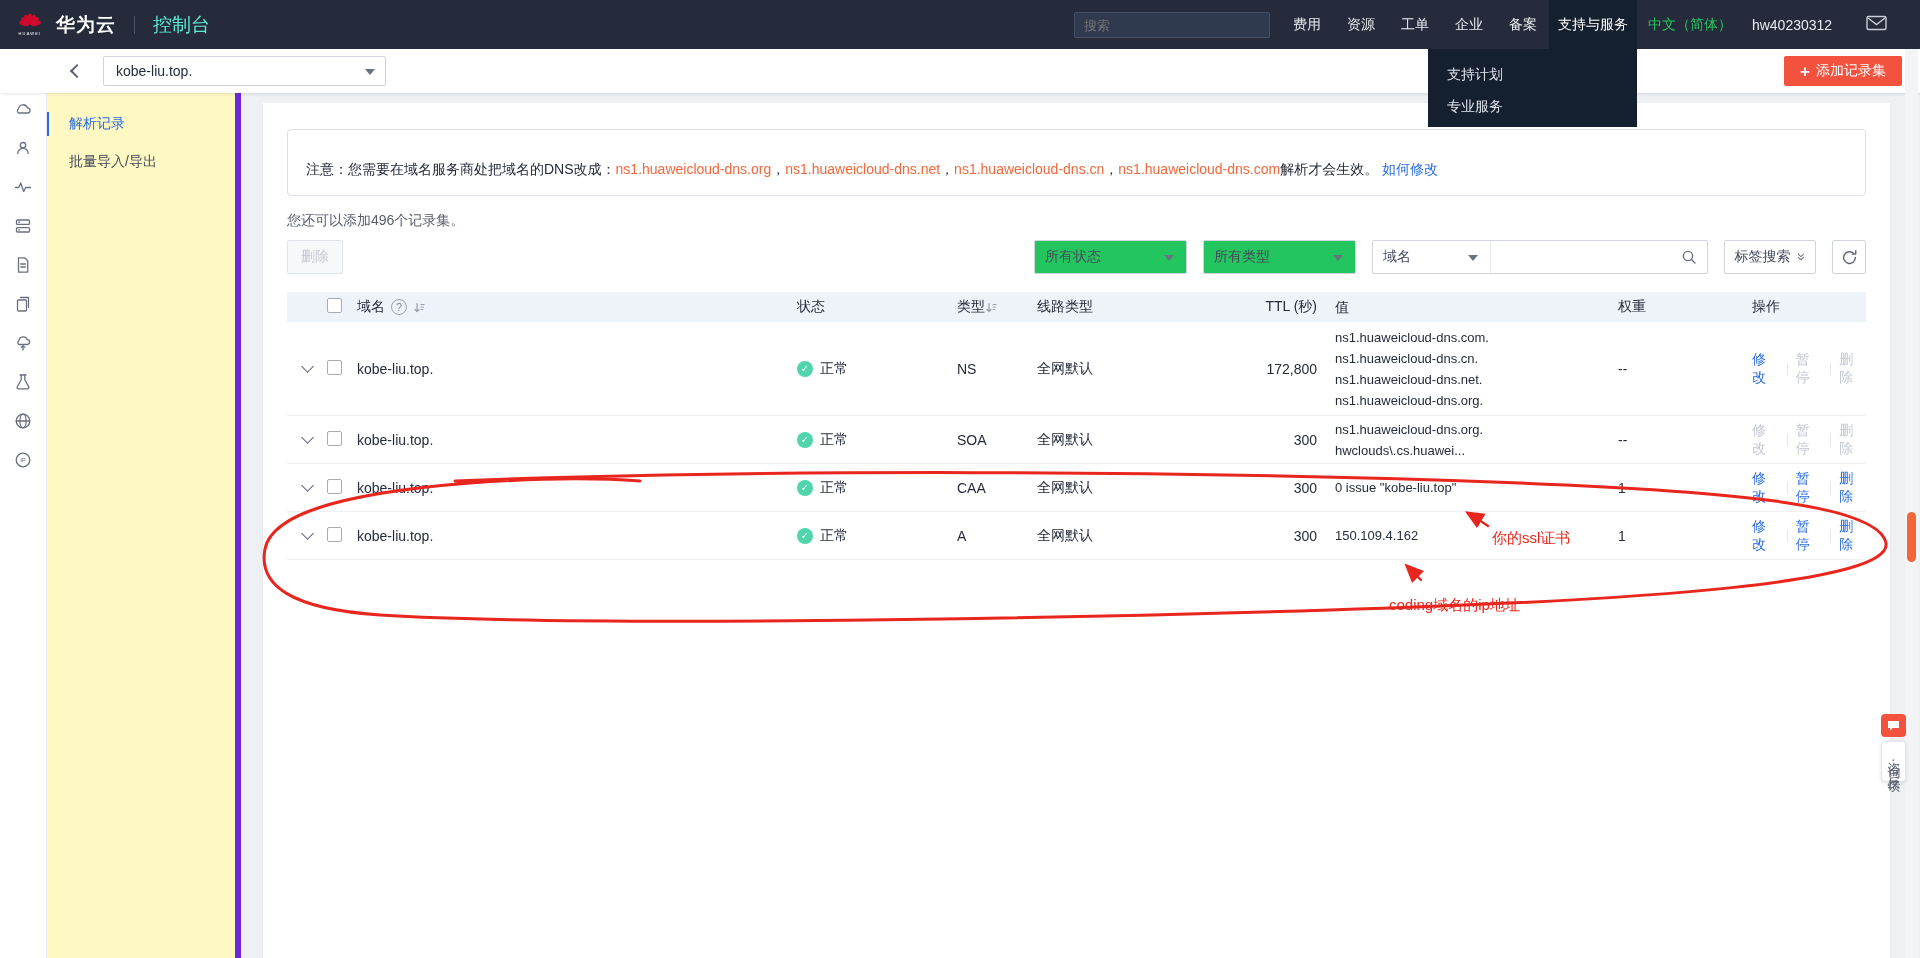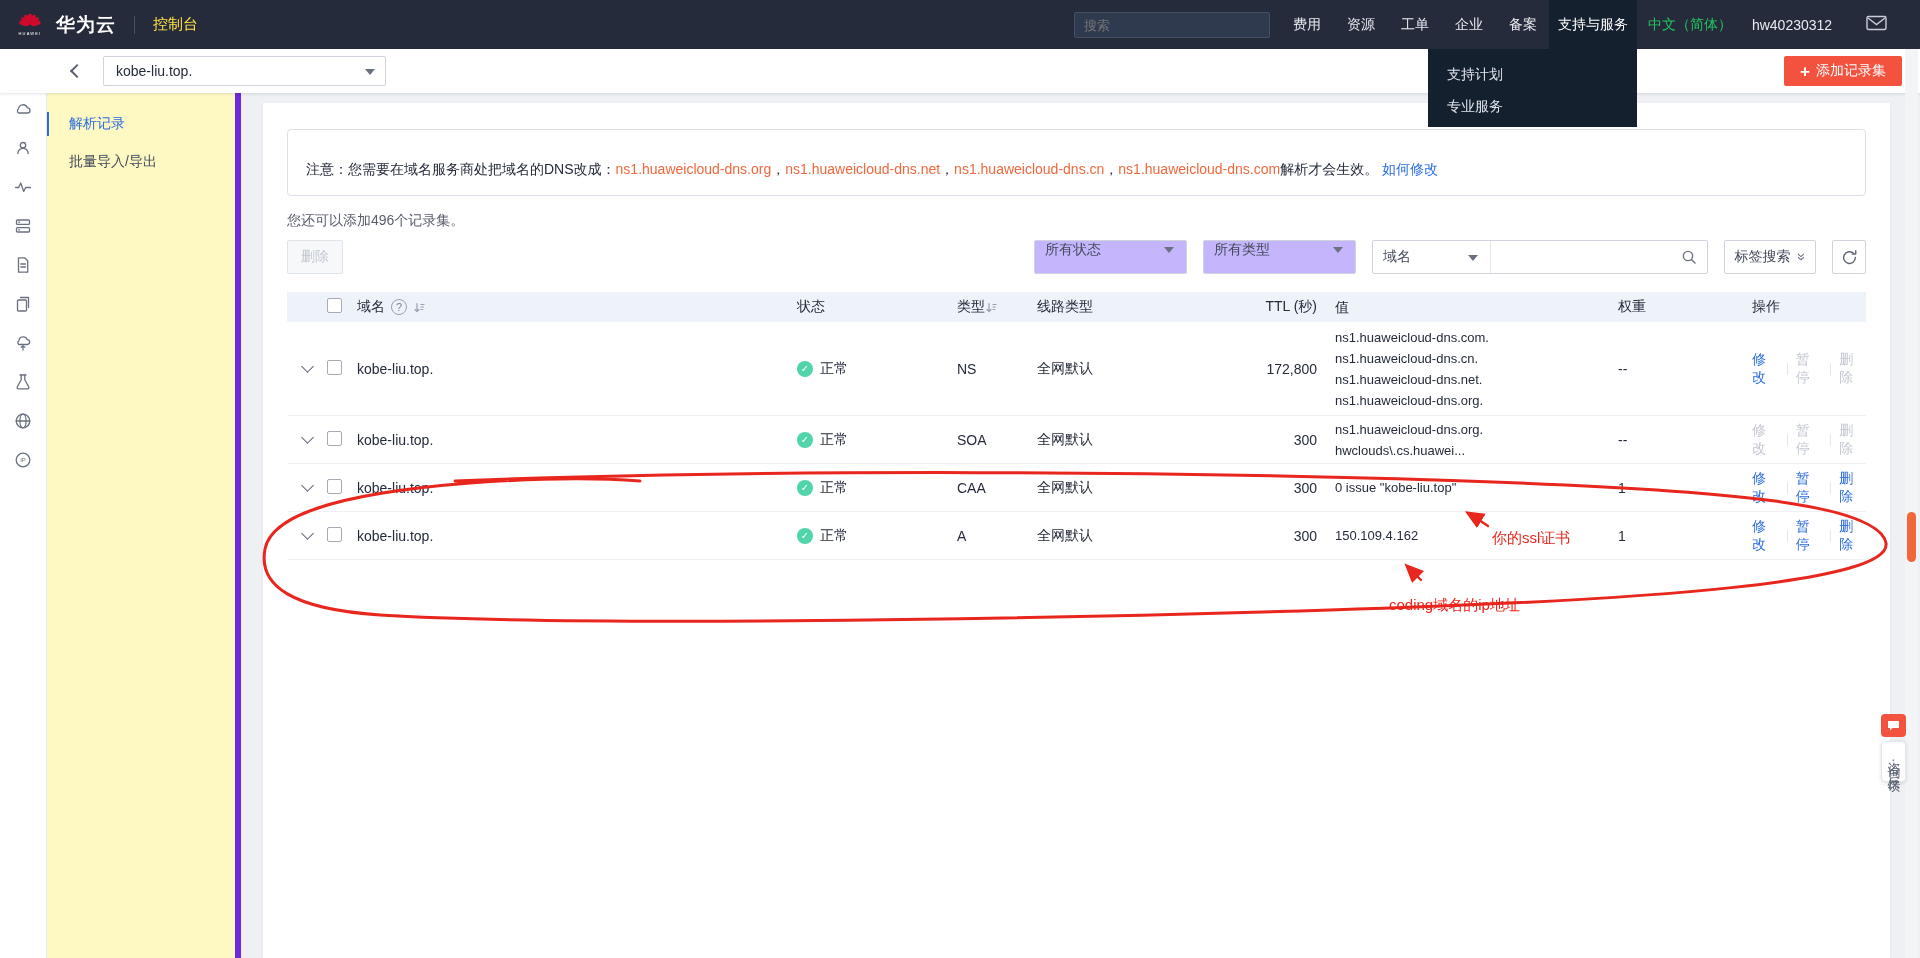--- a/index.html
+++ b/index.html
@@ -8,21 +8,21 @@
     font-family: "Liberation Sans", "DejaVu Sans", sans-serif;
     background:#eef0f3; color:#252b3a; overflow:hidden; position:relative;
     font-size:14px;
   }
   
   .topnav { position:absolute; left:0; top:0; width:1920px; height:49px; background:#252b3a;
             display:flex; align-items:center; z-index:30; }
   .logo { margin-left:14px; display:flex; align-items:center; }
   .brand { color:#fff; font-size:19px; font-weight:bold; margin-left:10px; letter-spacing:1px; }
   .nav-divider { width:1px; height:18px; background:#4a5164; margin:0 18px; }
-  .console-label { color:#fde047; font-size:15px; }
+  .console-label { color:#5eead4; font-size:19px; }
   .nav-search { position:absolute; left:1074px; top:12px; width:196px; height:26px;
                 background:#303a4f; border:1px solid #454f66; border-radius:2px;
                 display:flex; align-items:center; }
   .nav-search input { flex:1; background:transparent; border:none; outline:none; color:#aab1c2;
                       font-size:13px; padding:0 9px; font-family:inherit; }
   .nav-menu { position:absolute; left:1280px; top:0; height:49px; display:flex; align-items:center; }
   .nav-item { padding:0 13px; color:#e8eaf0; font-size:14px; cursor:pointer; }
   .nav-support { position:absolute; left:1549px; top:0; width:88px; height:49px; background:#15202f;
                  color:#fff; font-size:14px; display:flex; align-items:center; justify-content:center;
                  z-index:41; cursor:pointer; }
@@ -75,22 +75,22 @@
   .notice { border:1px solid #dde0e8; border-radius:4px; padding:16px 18px; font-size:14px; line-height:20px; }
   .notice .row2 { margin-top:13px; }
   .link { color:#2a6ce0; cursor:pointer; }
   .dns { color:#f2683c; }
   .quota { margin-top:16px; font-size:14px; color:#575d6c; }
   
   .toolbar { margin-top:10px; display:flex; align-items:center; height:34px; }
   .btn-delete { width:56px; height:34px; border:1px solid #dfe3ea; border-radius:2px; background:#f7f8fa;
                 color:#c2c7d1; font-size:14px; display:flex; align-items:center; justify-content:center; }
   .toolbar-right { margin-left:auto; display:flex; align-items:center; gap:16px; }
-  .select { height:34px; border:1px solid #cfd4de; border-radius:2px; background:#c4b5fd;
-            display:flex; align-items:flex-start; font-size:14px; color:#454b5c; cursor:pointer; }
+  .select { height:34px; border:1px solid #cfd4de; border-radius:2px; background:#22c55e;
+            display:flex; align-items:center; font-size:14px; color:#454b5c; cursor:pointer; }
   .sel-status, .sel-type { width:153px; padding:0 2px 0 10px; }
   .select .lbl { flex:1; }
   .search-combo { width:336px; height:34px; border:1px solid #cfd4de; border-radius:2px; background:#fff;
                   display:flex; align-items:center; }
   .combo-sel { width:118px; height:100%; display:flex; align-items:center; padding:0 2px 0 10px;
                border-right:1px solid #e4e7ed; font-size:14px; color:#454b5c; cursor:pointer; }
   .combo-sel .lbl { flex:1; }
   .search-combo input { flex:1; border:none; outline:none; font-size:14px; padding:0 8px; font-family:inherit; min-width:0; }
   .mag { margin-right:10px; cursor:pointer; }
   .tag-search { width:92px; height:34px; border:1px solid #cfd4de; border-radius:2px; background:#fff;

